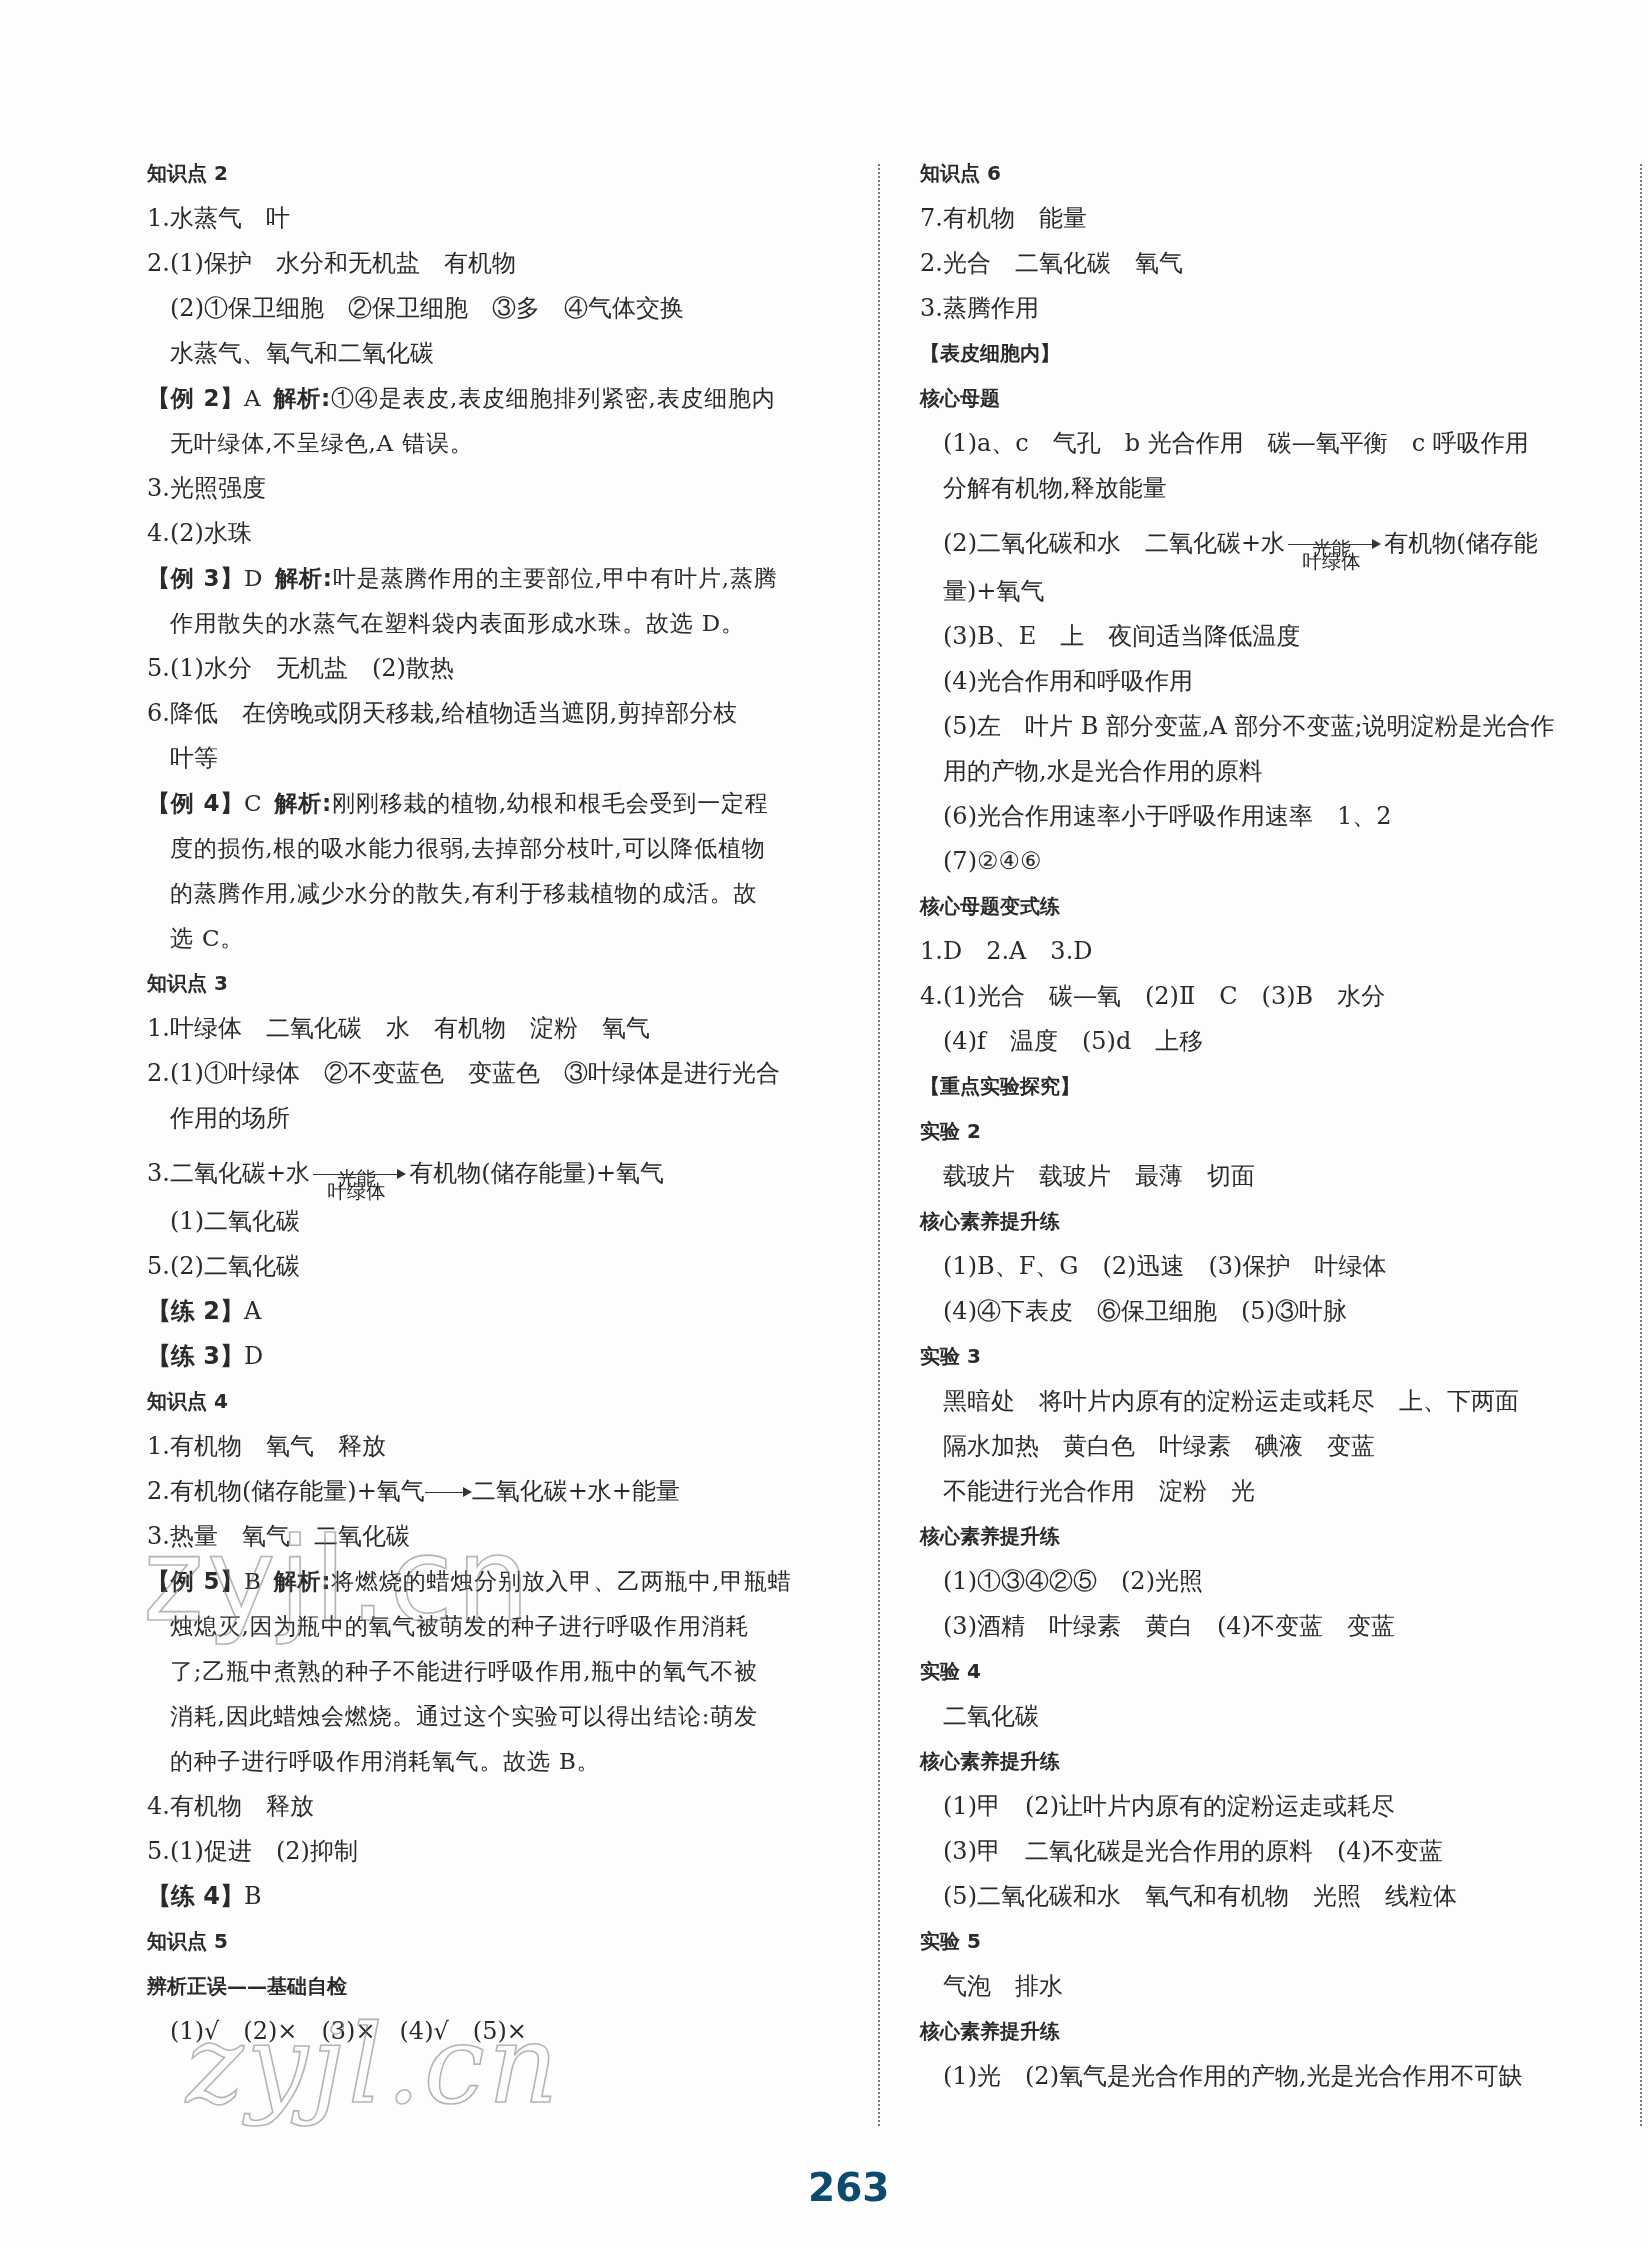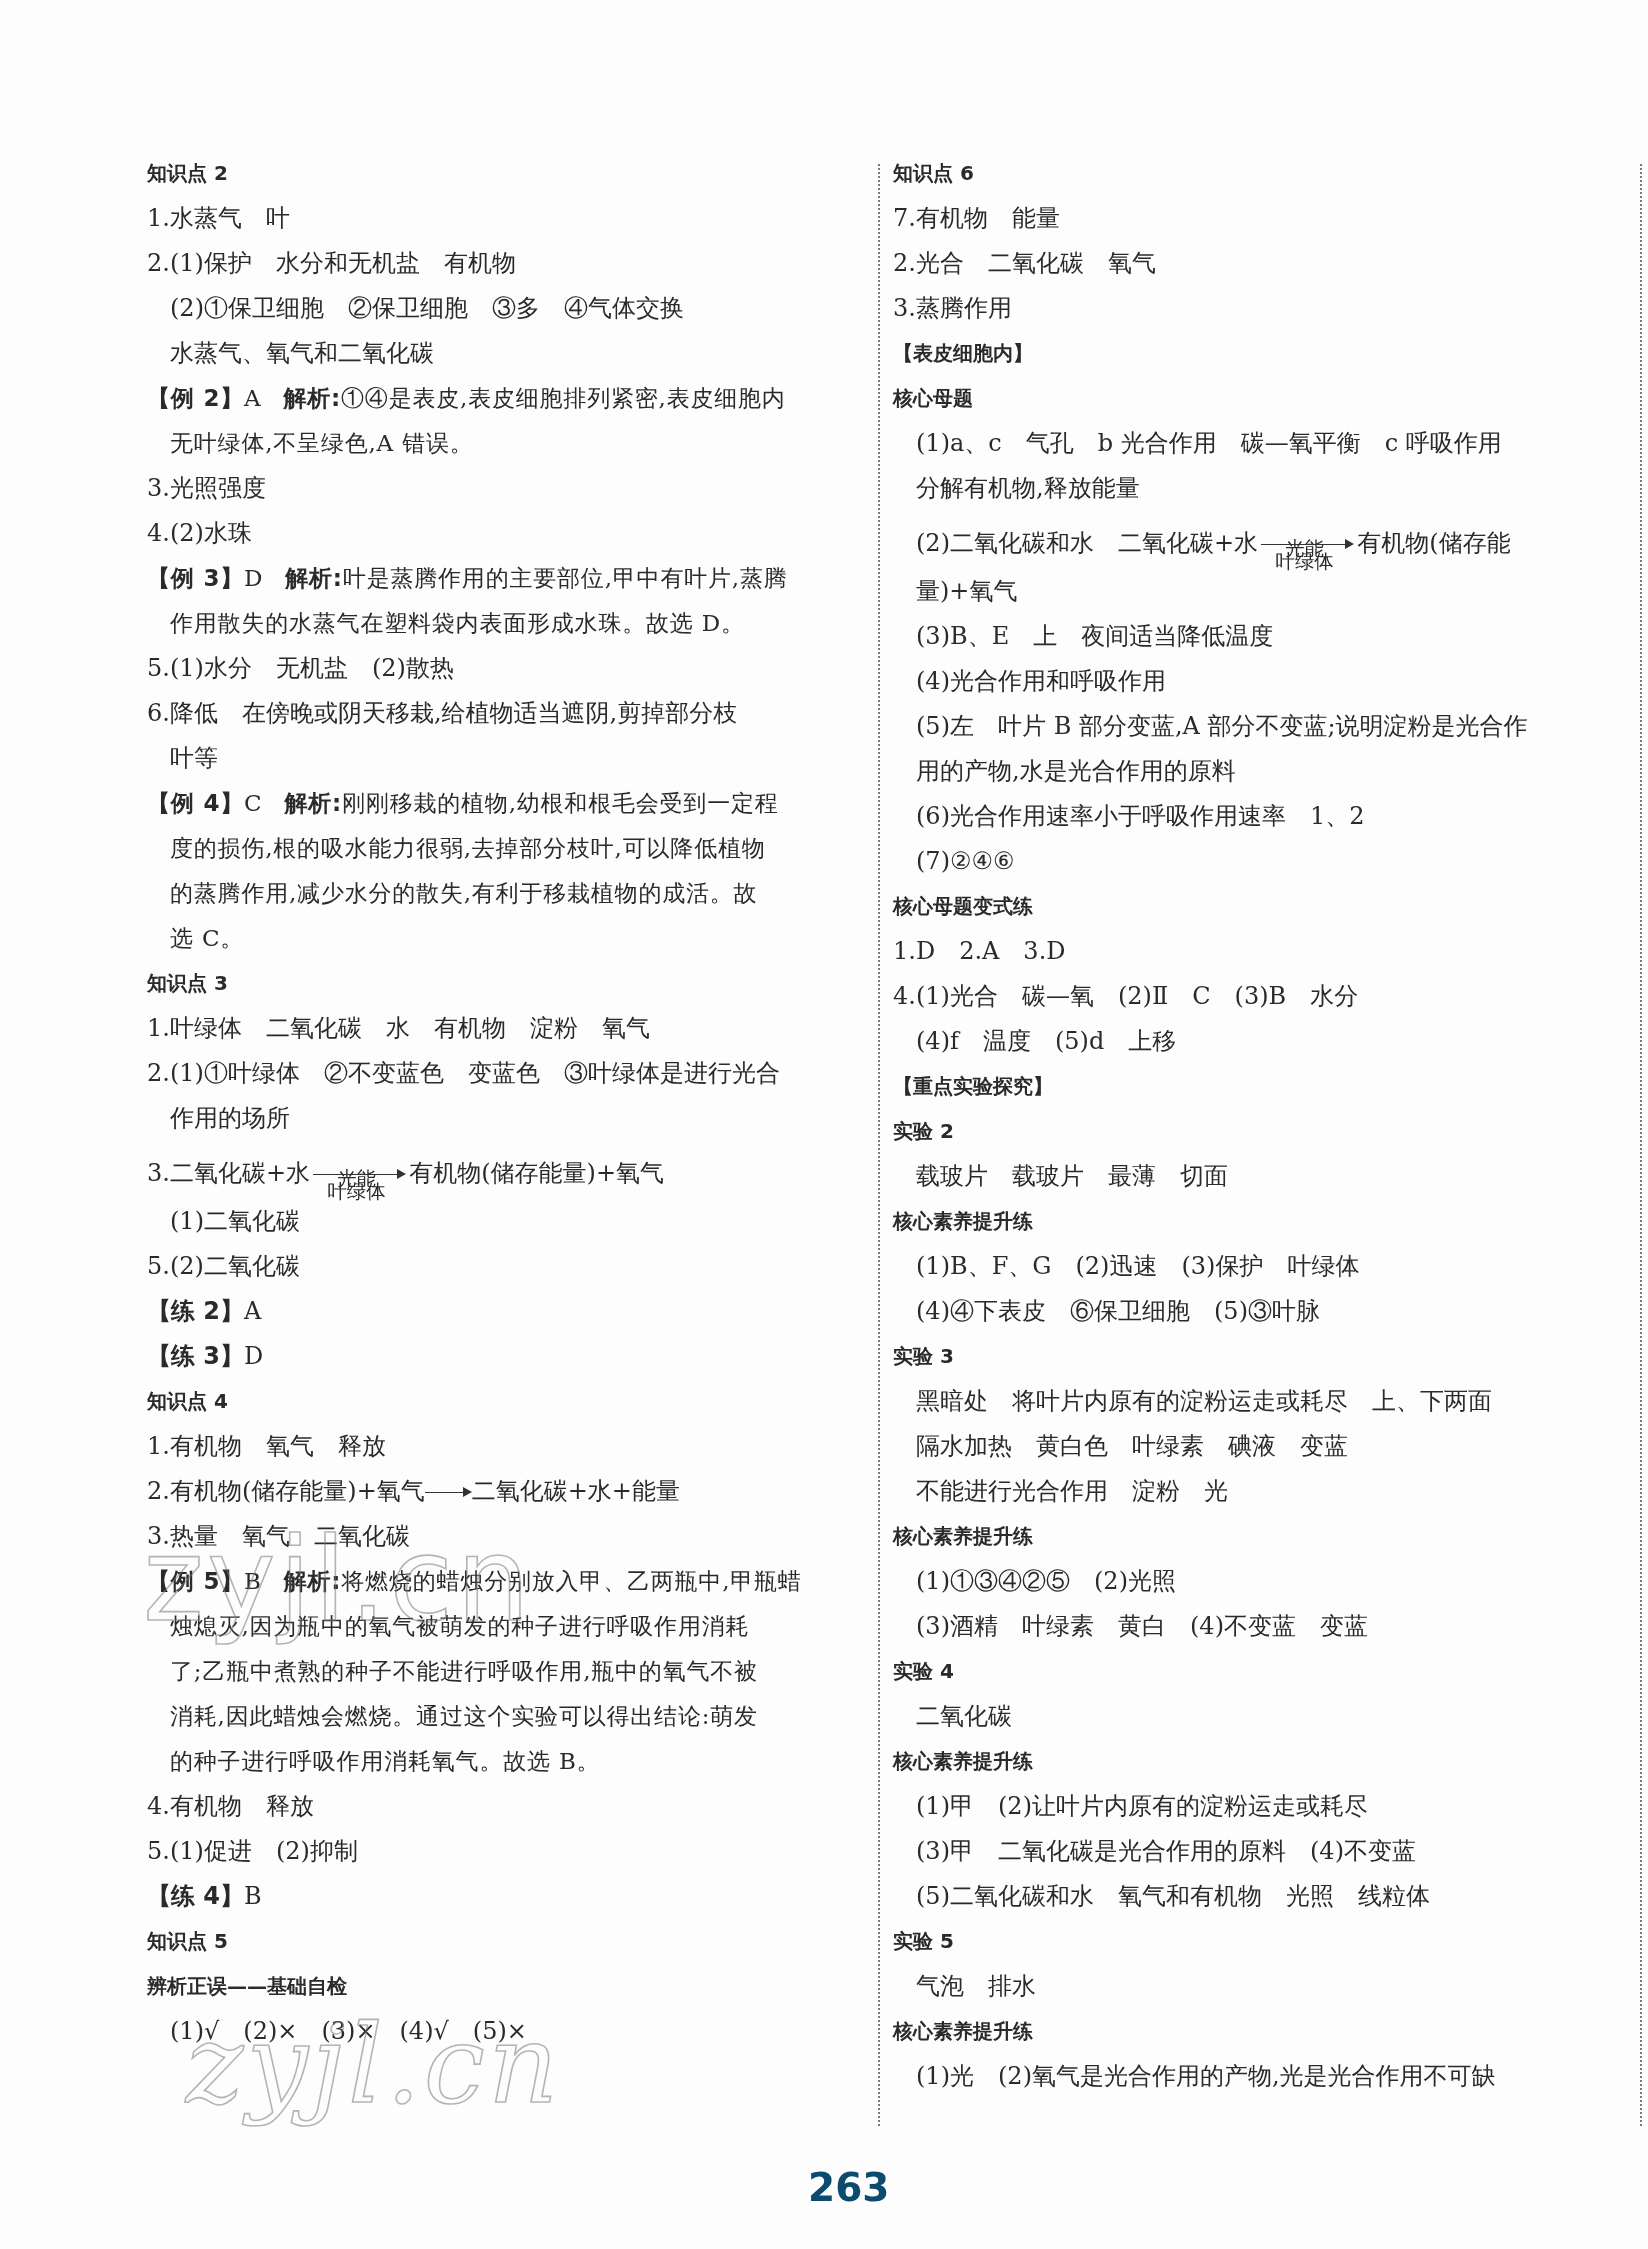--- a/index.html
+++ b/index.html
@@ -2,30 +2,30 @@
 <html style="font-size:12.4px"><head>
 <meta charset="utf-8">
 <style>
   html, body { margin: 0; padding: 0; }
   body {
     width: 1649px; height: 2250px; background: #fdfdfd; position: relative; overflow: hidden;
     font-family: "DejaVu Serif", "Liberation Serif", serif; color: #2a2a2a;
   }
   .col { position: absolute; top: 151px; }
   .col.left { left: 147px; width: 702px; }
-  .col.right { left: 893px; width: 702px; }
+  .col.right { left: 920px; width: 702px; }
   .divider { position: absolute; top: 164px; height: 1962px; border-left: 2.3px dotted #777; }
   .divider.mid { left: 878px; }
   .divider.edge { left: 1640px; }
   .line { font-size: 24px; line-height: 45px; height: 45px; white-space: nowrap; }
   .line.ind { padding-left: 23px; }
   .head { font-family: "DejaVu Sans", "Liberation Sans", sans-serif; font-weight: bold; font-size: 20px; }
   .ex { font-size: 23px; letter-spacing: 0.8px; }
   .tag { font-family: "DejaVu Sans", "Liberation Sans", sans-serif; font-weight: bold; margin-top: 20px; }
-  .jx { font-family: "DejaVu Sans", "Liberation Sans", sans-serif; font-weight: bold; margin-left: 22px; }
+  .jx { font-family: "DejaVu Sans", "Liberation Sans", sans-serif; font-weight: bold; margin-left: 12px; }
   .tall { height: 58px; line-height: 64px; position: relative; }
   .arrow { display: inline-block; position: relative; width: 93px; height: 15.5px; margin: 0 3.1px; vertical-align: middle; }
   .arrow .bar { position: absolute; left: 0; right: 6.2px; top: 7px; border-top: 1.6px solid #333; }
   .arrow .tip { position: absolute; right: 0; top: 2.3px; width: 0; height: 0; border-left: 9.3px solid #333; border-top: 5.4px solid transparent; border-bottom: 5.4px solid transparent; }
   .arrow .above, .arrow .below { position: absolute; left: 0; right: 6.2px; text-align: center; font-size: 19.4px; line-height: 20px; }
   .arrow .above { top: -22px; margin-top: 24px; }
   .arrow .below { top: 15.5px; }
   .plain-arrow { display: inline-block; width: 47px; position: relative; height: 15.5px; vertical-align: middle; }
   .plain-arrow .bar { position: absolute; left: 0; right: 6.2px; top: 7px; border-top: 1.6px solid #333; }
   .plain-arrow .tip { position: absolute; right: 0; top: 2.3px; border-left: 9.3px solid #333; border-top: 5.4px solid transparent; border-bottom: 5.4px solid transparent; }

